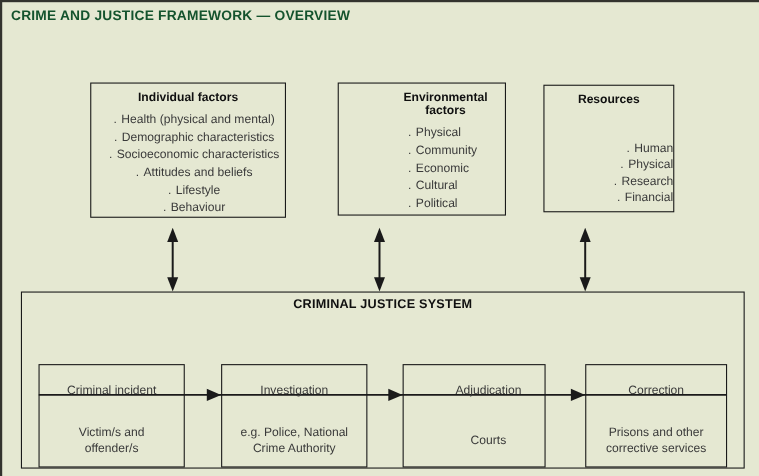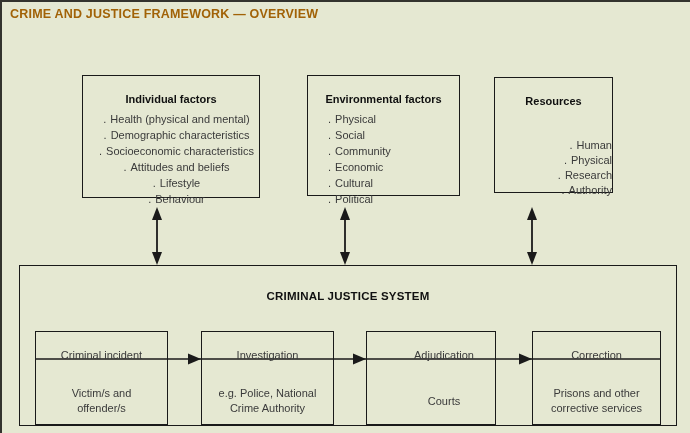--- a/index.html
+++ b/index.html
@@ -9,46 +9,46 @@
     background:#e5e8d2;
     border-top:2px solid #33332e;
     border-left:2px solid #33332e;
     box-sizing:border-box;
     font-family:"Liberation Sans", sans-serif;
     color:#3a3a3a;
     overflow:hidden;
   }
   .title {
     position:absolute; left:8px; top:5px;
-    font-size:12.5px; font-weight:bold; color:#a16207;
+    font-size:12.5px; font-weight:bold; color:#14532d;
     letter-spacing:0.2px;
   }
   .outline {
     position:absolute;
     border:1.5px solid #1a1a1a;
     box-sizing:border-box;
     background:transparent;
   }
   .context-box   { left:60px;  top:38px;  width:568px; height:167px; }
   .cjs-box       { left:17px;  top:263px; width:658px; height:161px; }
   .section-label {
     position:absolute; left:0; width:100%;
     text-align:center; font-weight:bold; font-size:11.5px; color:#101010;
     letter-spacing:0.2px;
   }
   .context-label { top:9px; }
-  .cjs-label     { top:24px; }
+  .cjs-label     { top:5px; }
 
   .factor-box { background:transparent; }
   .box-individual    { left:80px;  top:73px; width:178px; height:123px; }
-  .box-environmental { left:305px; top:73px; width:153px; height:121px; }
+  .box-environmental { left:305px; top:73px; width:153px; height:121px;padding-left:43px; }
   .box-resources     { left:492px; top:75px; width:119px; height:116px; }
 
   .factor-heading {
-    margin-top:17px; text-align:center;
+    margin-top:7px; text-align:center;
     font-size:11px; font-weight:bold; color:#101010;
   }
   ul.factor-list {
     margin:6px 0 0 0; padding:0; list-style:none;
     font-size:11px; color:#3a3a3a;
   }
   ul.factor-list li { line-height:16px; white-space:nowrap; }
   ul.factor-list li::before { content:"."; margin-right:4px; }
   .box-individual    ul.factor-list { padding-left:11px;text-align:center; }
   .box-environmental ul.factor-list { padding-left:20px; line-height:15px; }
@@ -100,35 +100,34 @@
       <li>Attitudes and beliefs</li>
       <li>Lifestyle</li>
       <li>Behaviour</li>
     </ul>
   </div>
 
   <div class="outline factor-box box-environmental">
     <div class="factor-heading">Environmental factors</div>
     <ul class="factor-list">
       <li>Physical</li>
-      <li>Social</li>
       <li>Community</li>
       <li>Economic</li>
       <li>Cultural</li>
       <li>Political</li>
     </ul>
   </div>
 
   <div class="outline factor-box box-resources">
     <div class="factor-heading">Resources</div>
     <ul class="factor-list">
       <li>Human</li>
       <li>Physical</li>
       <li>Research</li>
-      <li>Authority</li>
+      <li>Financial</li>
     </ul>
   </div>
 
   <svg class="varrow varrow-1" viewBox="0 0 16 60">
     <line x1="8" y1="10" x2="8" y2="50" stroke="#1a1a1a" stroke-width="1.8"></line>
     <polygon points="8,1 3,14 13,14" fill="#1a1a1a"></polygon>
     <polygon points="8,59 3,46 13,46" fill="#1a1a1a"></polygon>
   </svg>
   <svg class="varrow varrow-2" viewBox="0 0 16 60">
     <line x1="8" y1="10" x2="8" y2="50" stroke="#1a1a1a" stroke-width="1.8"></line>

